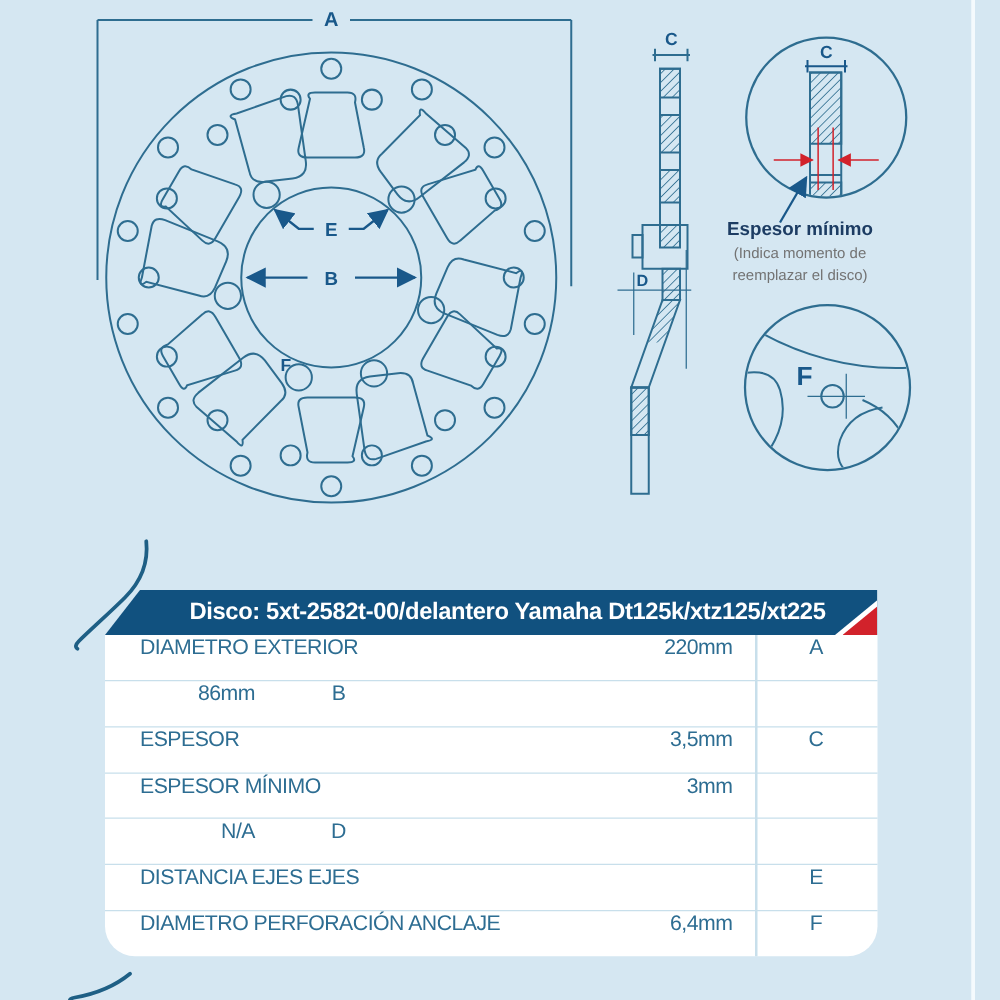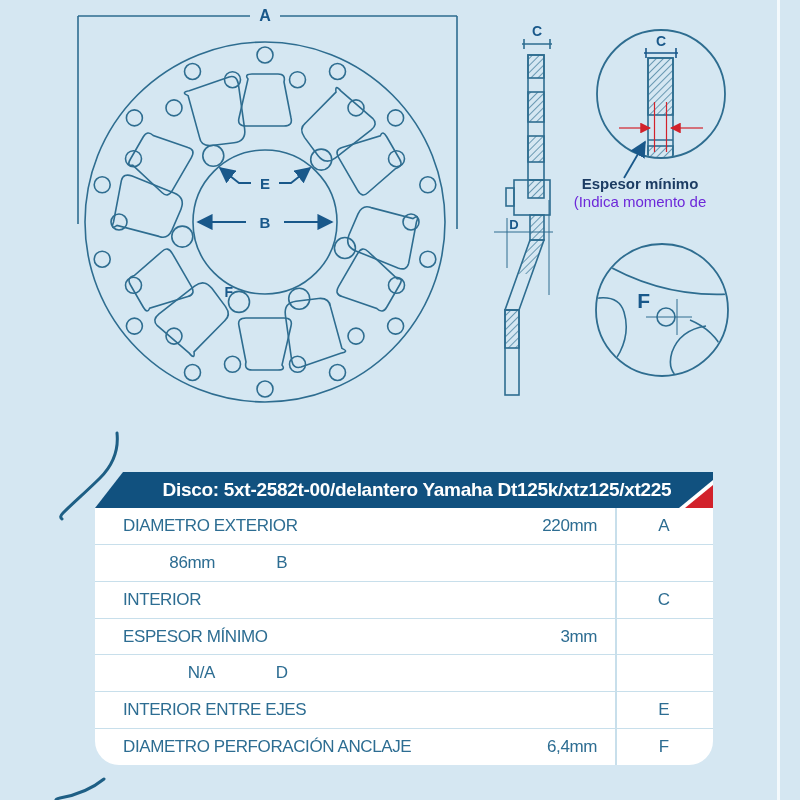--- a/index.html
+++ b/index.html
@@ -8,23 +8,23 @@
     background:#d5e7f2;
     font-family:"Liberation Sans", sans-serif;
   }
   #diagram-svg{position:absolute;left:0;top:0;}
   
   .caption{
     position:absolute;left:560px;top:175px;width:160px;text-align:center;
     line-height:18px;
   }
   .caption .cap-title{font-weight:bold;font-size:15px;color:#1c3c63;}
-  .caption .cap-sub{font-size:15px;color:#6d28d9;text-align:center;}
+  .caption .cap-sub{font-size:12px;color:#737373;text-align:center;}
   
-  .table-card{position:absolute;left:95px;top:472px;width:618px;height:293px;border-radius:30px;}
+  .table-card{position:absolute;left:84px;top:472px;width:618px;height:293px;border-radius:30px;}
   .thead{
     position:absolute;left:0;top:0;width:618px;height:36px;background:#11517f;
     clip-path:polygon(28px 0,100% 0,100% 100%,0 100%);
     display:flex;align-items:center;justify-content:center;
   }
   .thead-title{
     color:#ffffff;font-weight:bold;font-size:19px;letter-spacing:-0.3px;
     padding-left:26px;white-space:nowrap;
   }
   .corner-white{
@@ -37,21 +37,21 @@
   }
   .tbody{
     position:absolute;left:0;top:36px;width:618px;height:257px;background:#ffffff;
     border-radius:0 0 24px 24px;
     display:flex;flex-direction:column;
   }
   .vdivider{
     position:absolute;left:520px;top:36px;width:2px;height:257px;background:#c8dfeb;
   }
   .trow{
-    flex:1;display:flex;align-items:center;
+    flex:1;display:flex;
     border-top:1.5px solid #c8dfeb;
   }
   .trow:first-child{border-top:none;}
   .trow .tlabel{
     flex:1;padding-left:28px;font-size:17px;color:#2d6d92;letter-spacing:-0.4px;
   }
   .trow .tvalue{
     width:120px;text-align:right;font-size:17px;color:#2d6d92;letter-spacing:-0.4px;
     padding-right:10px;margin-right:8px;
   }
@@ -227,53 +227,55 @@
 
   <g stroke="#1e5f85" stroke-width="3" fill="none" stroke-linecap="round">
     <path d="M117,433 C119,452 112,466 100,478 C88,490 72,504 63,513 Q59,517 62,519"></path>
     <path d="M104,779 C93,788 77,795 60,798 Q55,799 56,801"></path>
   </g>
 </svg>
 
 <div class="caption">
   <div class="cap-title">Espesor mínimo</div>
   <div class="cap-sub">(Indica momento de</div>
+  <div class="cap-sub">reemplazar el disco)</div>
 </div>
 
 <div class="table-card">
   <div class="thead">
     <span class="thead-title">Disco: 5xt-2582t-00/delantero Yamaha Dt125k/xtz125/xt225</span>
     <div class="corner-white"></div>
     <div class="corner-red"></div>
   </div>
   <div class="tbody">
     <div class="trow">
       <div class="tlabel">DIAMETRO EXTERIOR</div>
       <div class="tvalue">220mm</div>
       <div class="tletter">A</div>
     </div>
     <div class="trow">
       <div class="tvalue">86mm</div>
       <div class="tletter">B</div>
     </div>
     <div class="trow">
-      <div class="tlabel">INTERIOR</div>
+      <div class="tlabel">ESPESOR</div>
+      <div class="tvalue">3,5mm</div>
       <div class="tletter">C</div>
     </div>
     <div class="trow">
       <div class="tlabel">ESPESOR MÍNIMO</div>
       <div class="tvalue">3mm</div>
       <div class="tletter"></div>
     </div>
     <div class="trow">
       <div class="tvalue">N/A</div>
       <div class="tletter">D</div>
     </div>
     <div class="trow">
-      <div class="tlabel">INTERIOR ENTRE EJES</div>
+      <div class="tlabel">DISTANCIA EJES EJES</div>
       <div class="tletter">E</div>
     </div>
     <div class="trow">
       <div class="tlabel">DIAMETRO PERFORACIÓN ANCLAJE</div>
       <div class="tvalue">6,4mm</div>
       <div class="tletter">F</div>
     </div>
   </div>
   <div class="vdivider"></div>
 </div>

